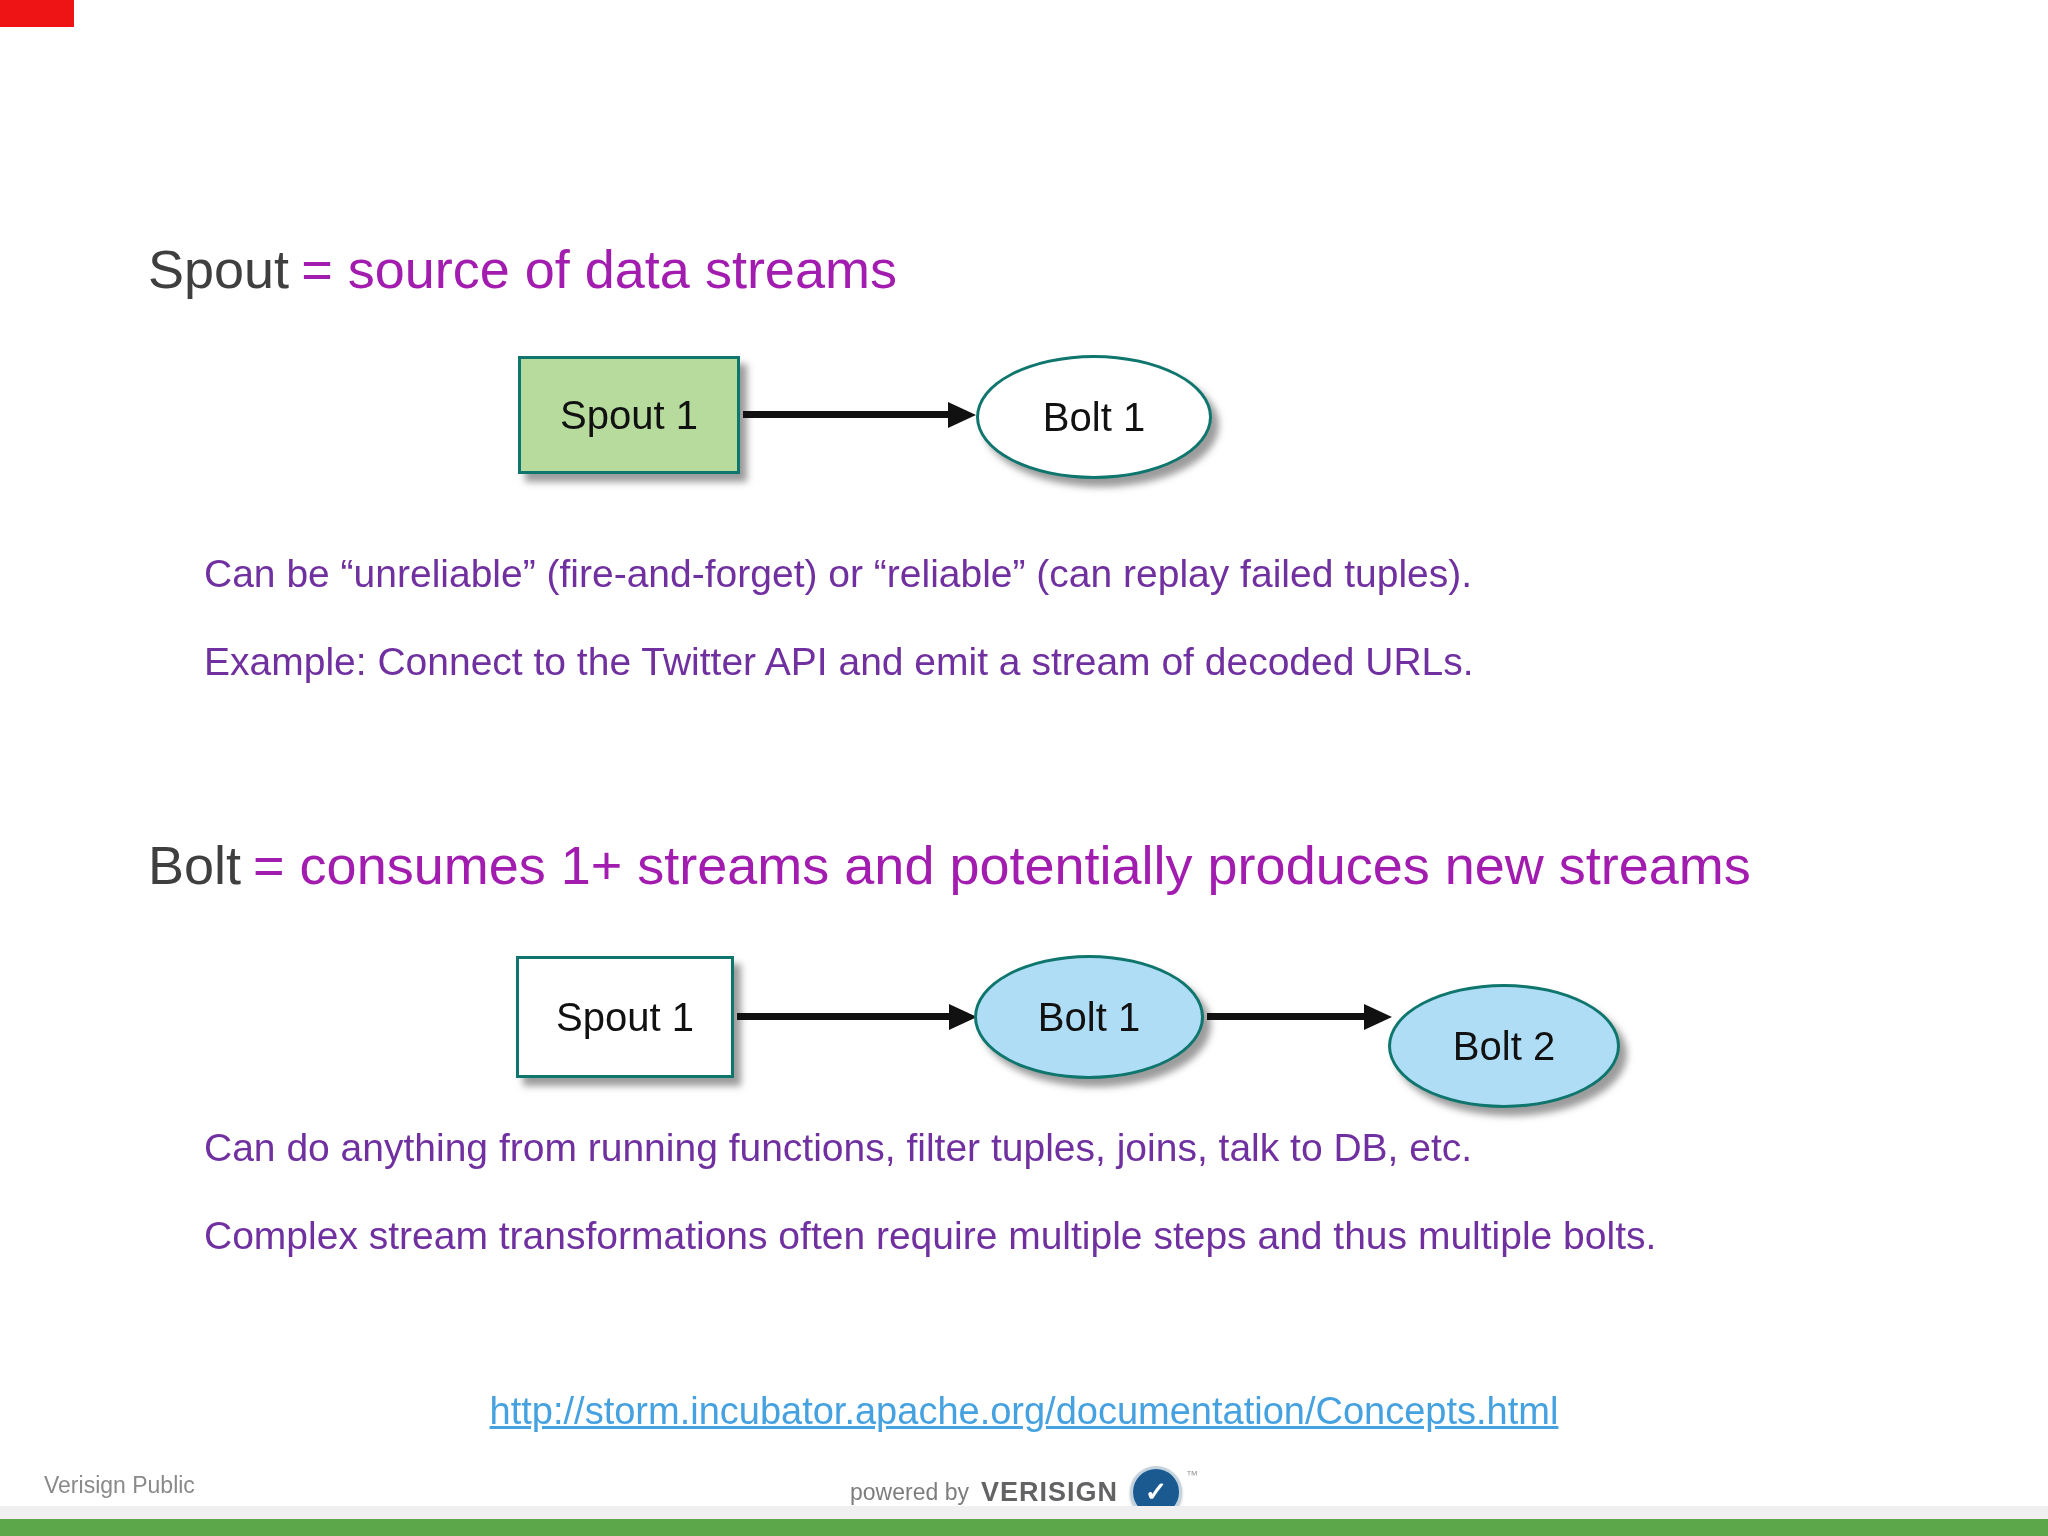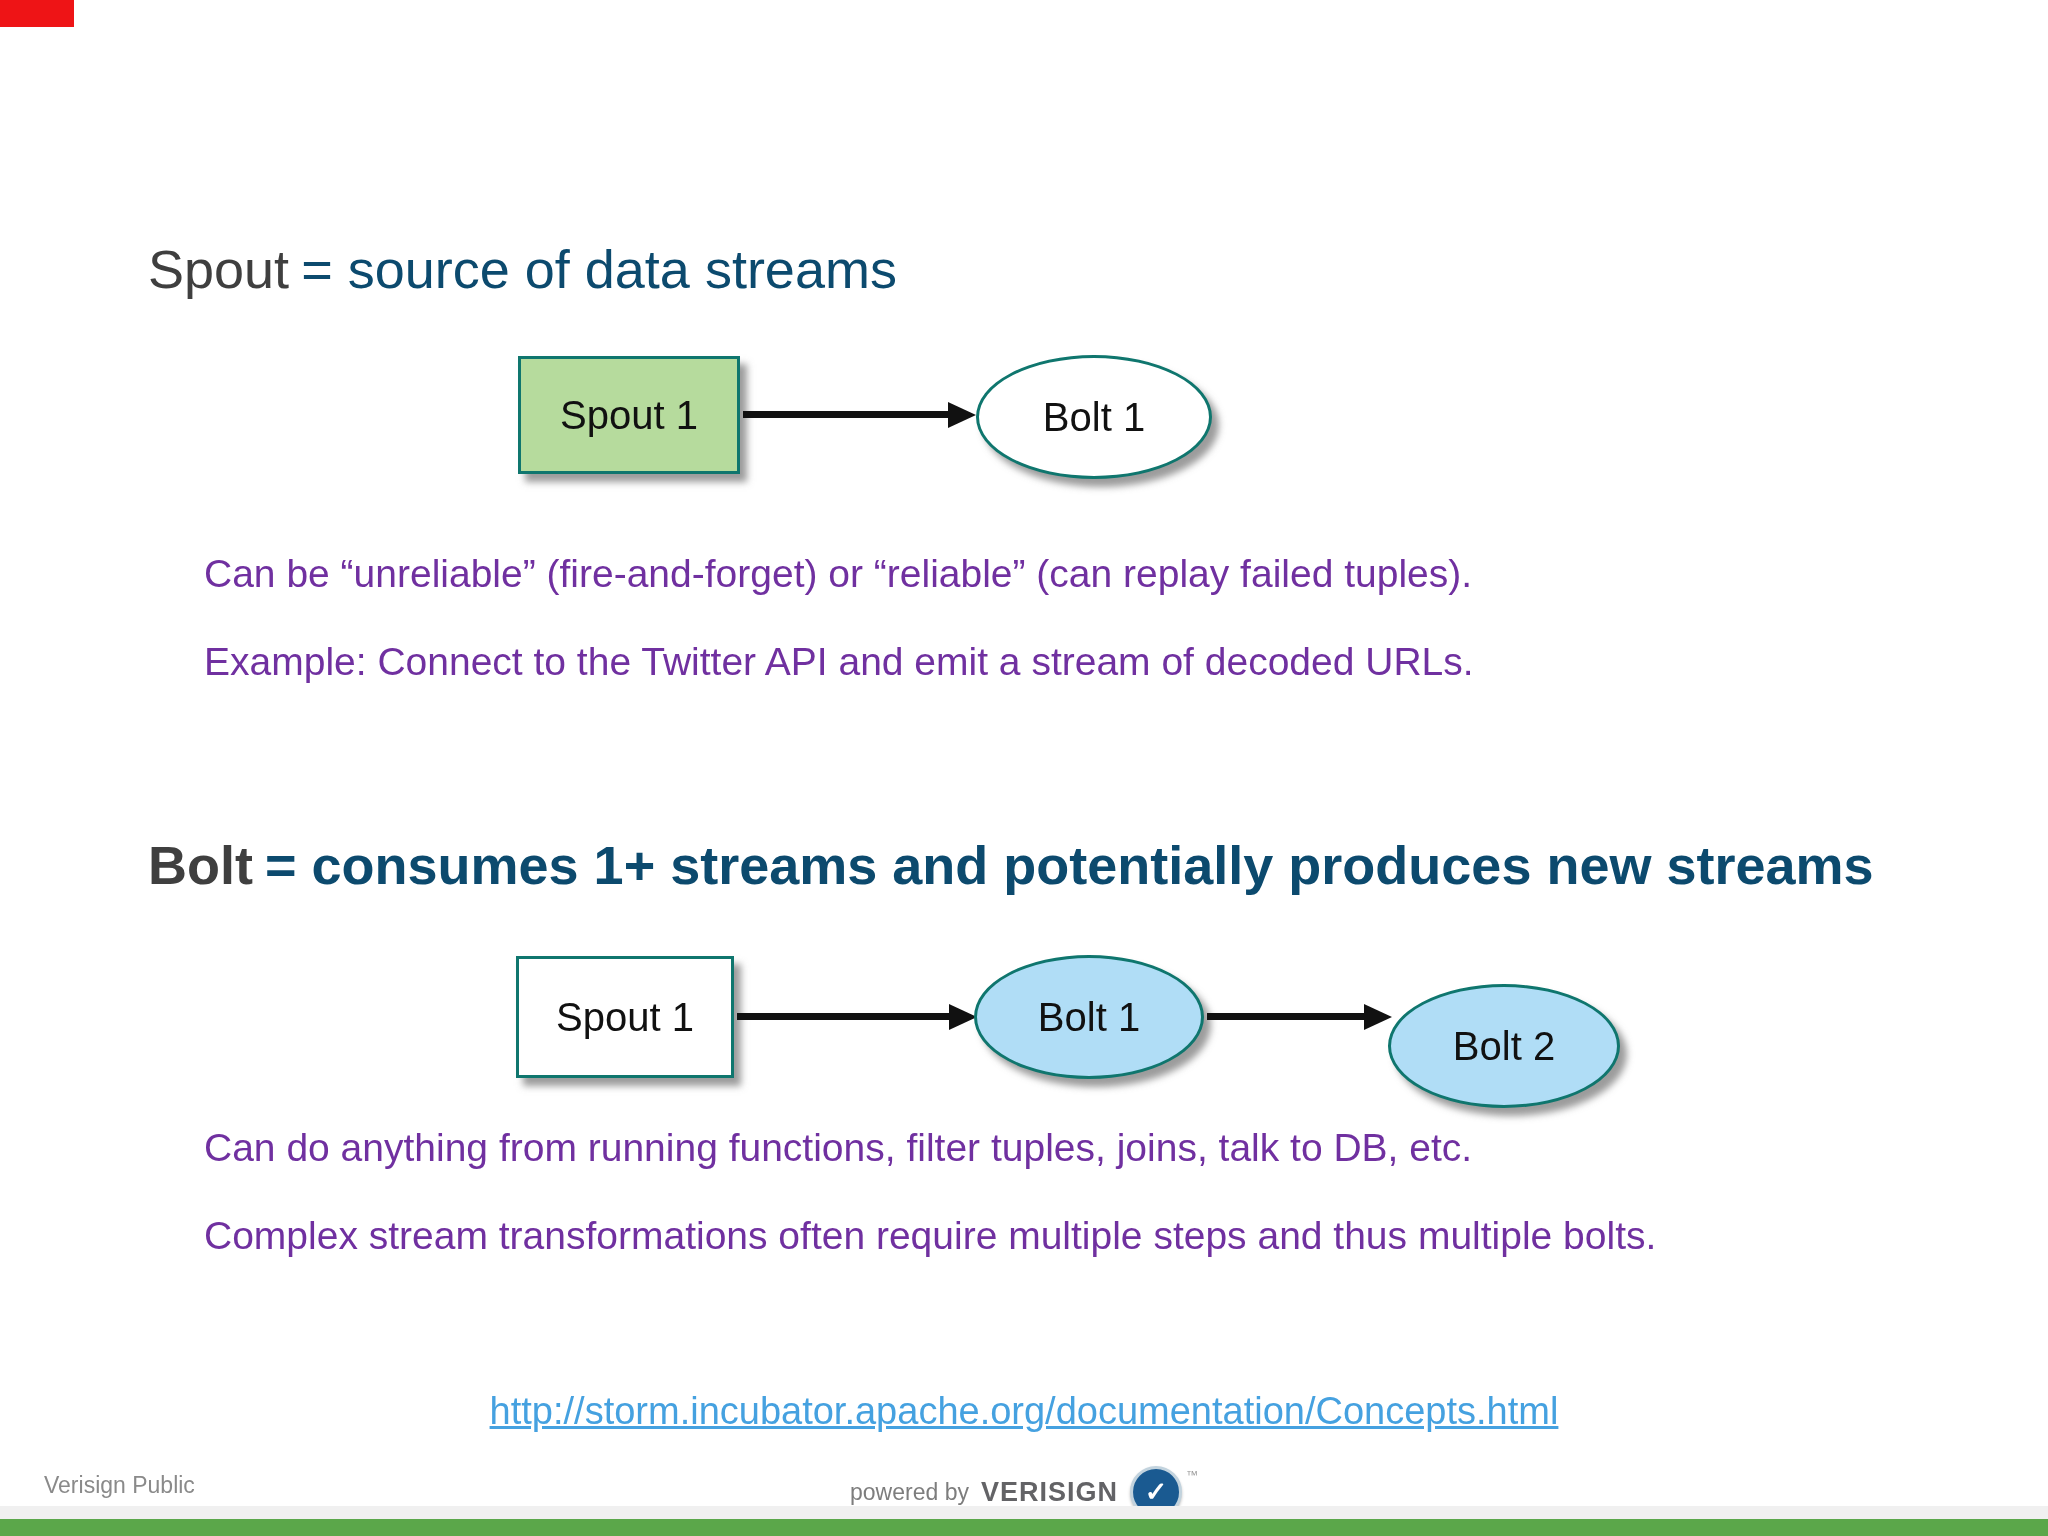--- a/index.html
+++ b/index.html
@@ -18,23 +18,23 @@
   .title{
     position:absolute;left:126px;top:58px;
     font-size:78px;font-weight:400;color:#1565a6;
     letter-spacing:0px;margin:0;white-space:nowrap;
   }
   .section-heading{
     position:absolute;left:148px;
     font-size:54px;white-space:nowrap;
   }
   .section-heading .term{color:#3f3f3f;margin-right:12px;}
-  .section-heading .definition{color:#0c4a6e;}
+  .section-heading .definition{color:#a21caf;}
   .spout-heading{top:238px;}
-  .bolt-heading{top:834px;font-weight:bold;}
+  .bolt-heading{top:834px;}
 
   .node{
     position:absolute;
     display:flex;align-items:center;justify-content:center;
     font-size:40px;color:#111;
     border:3px solid #0f766e;
     box-shadow:7px 8px 7px rgba(90,90,90,0.6);
     box-sizing:border-box;
     white-space:nowrap;
   }

